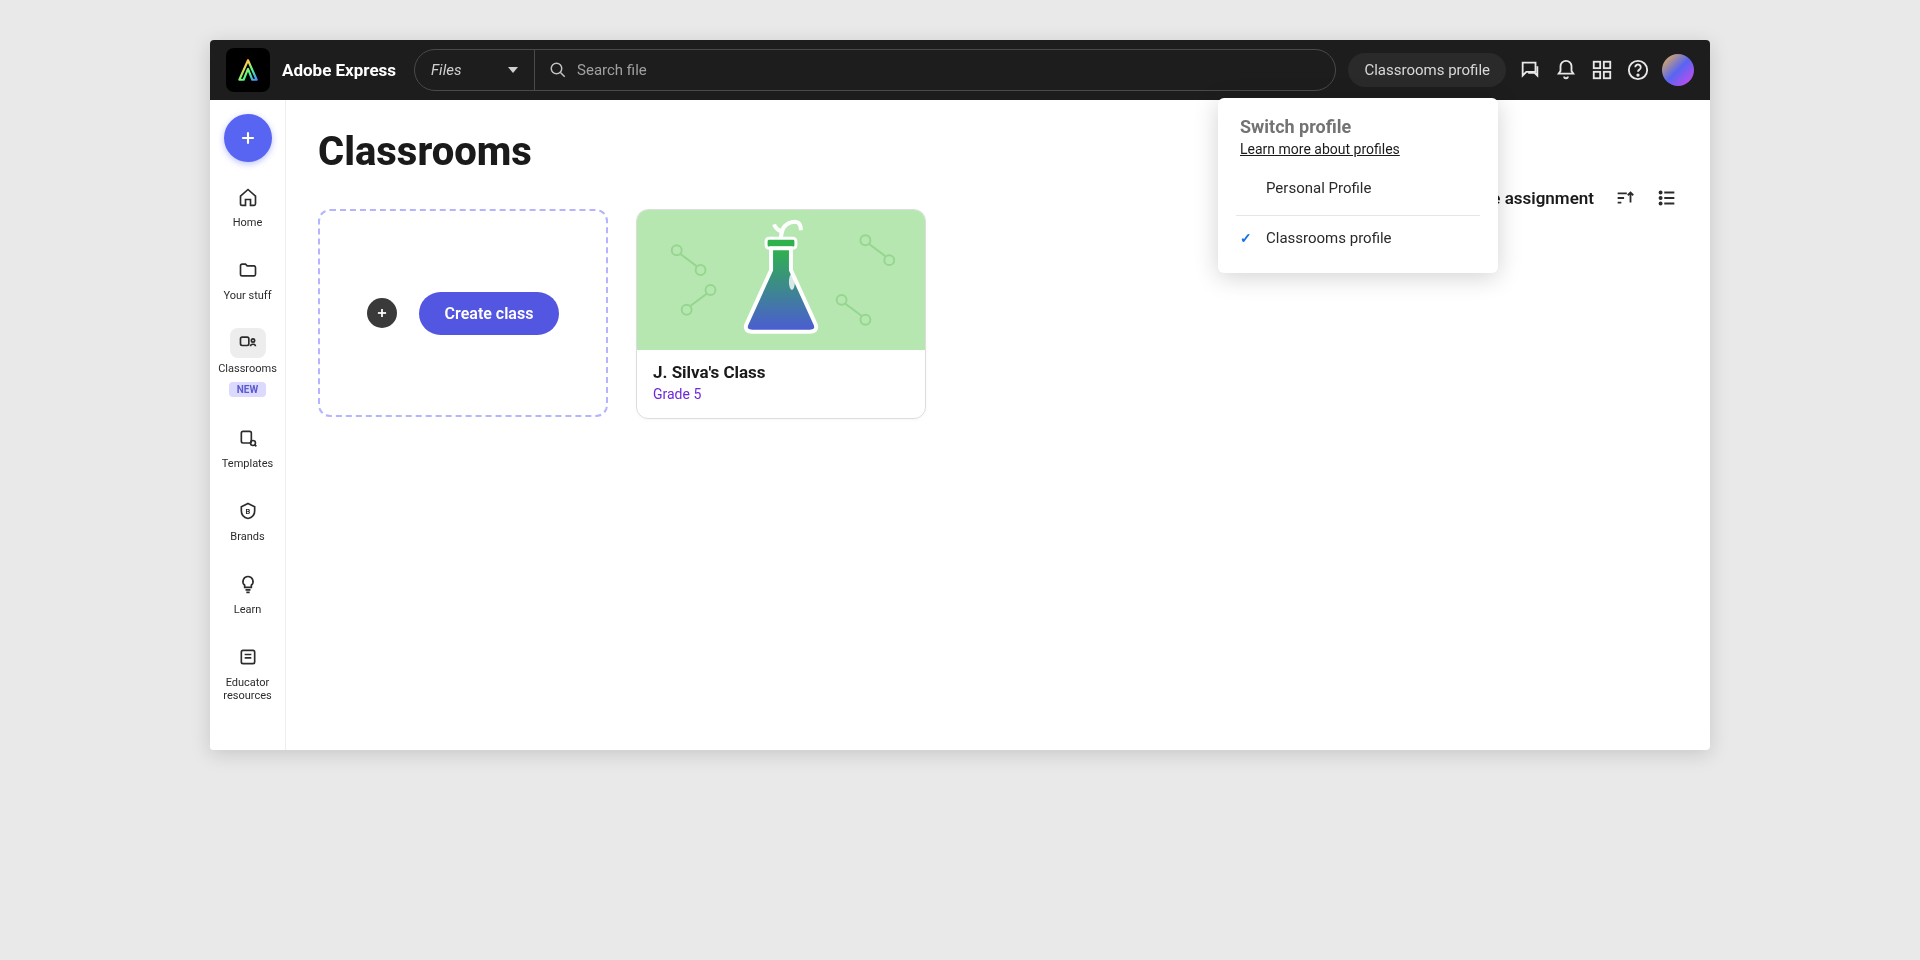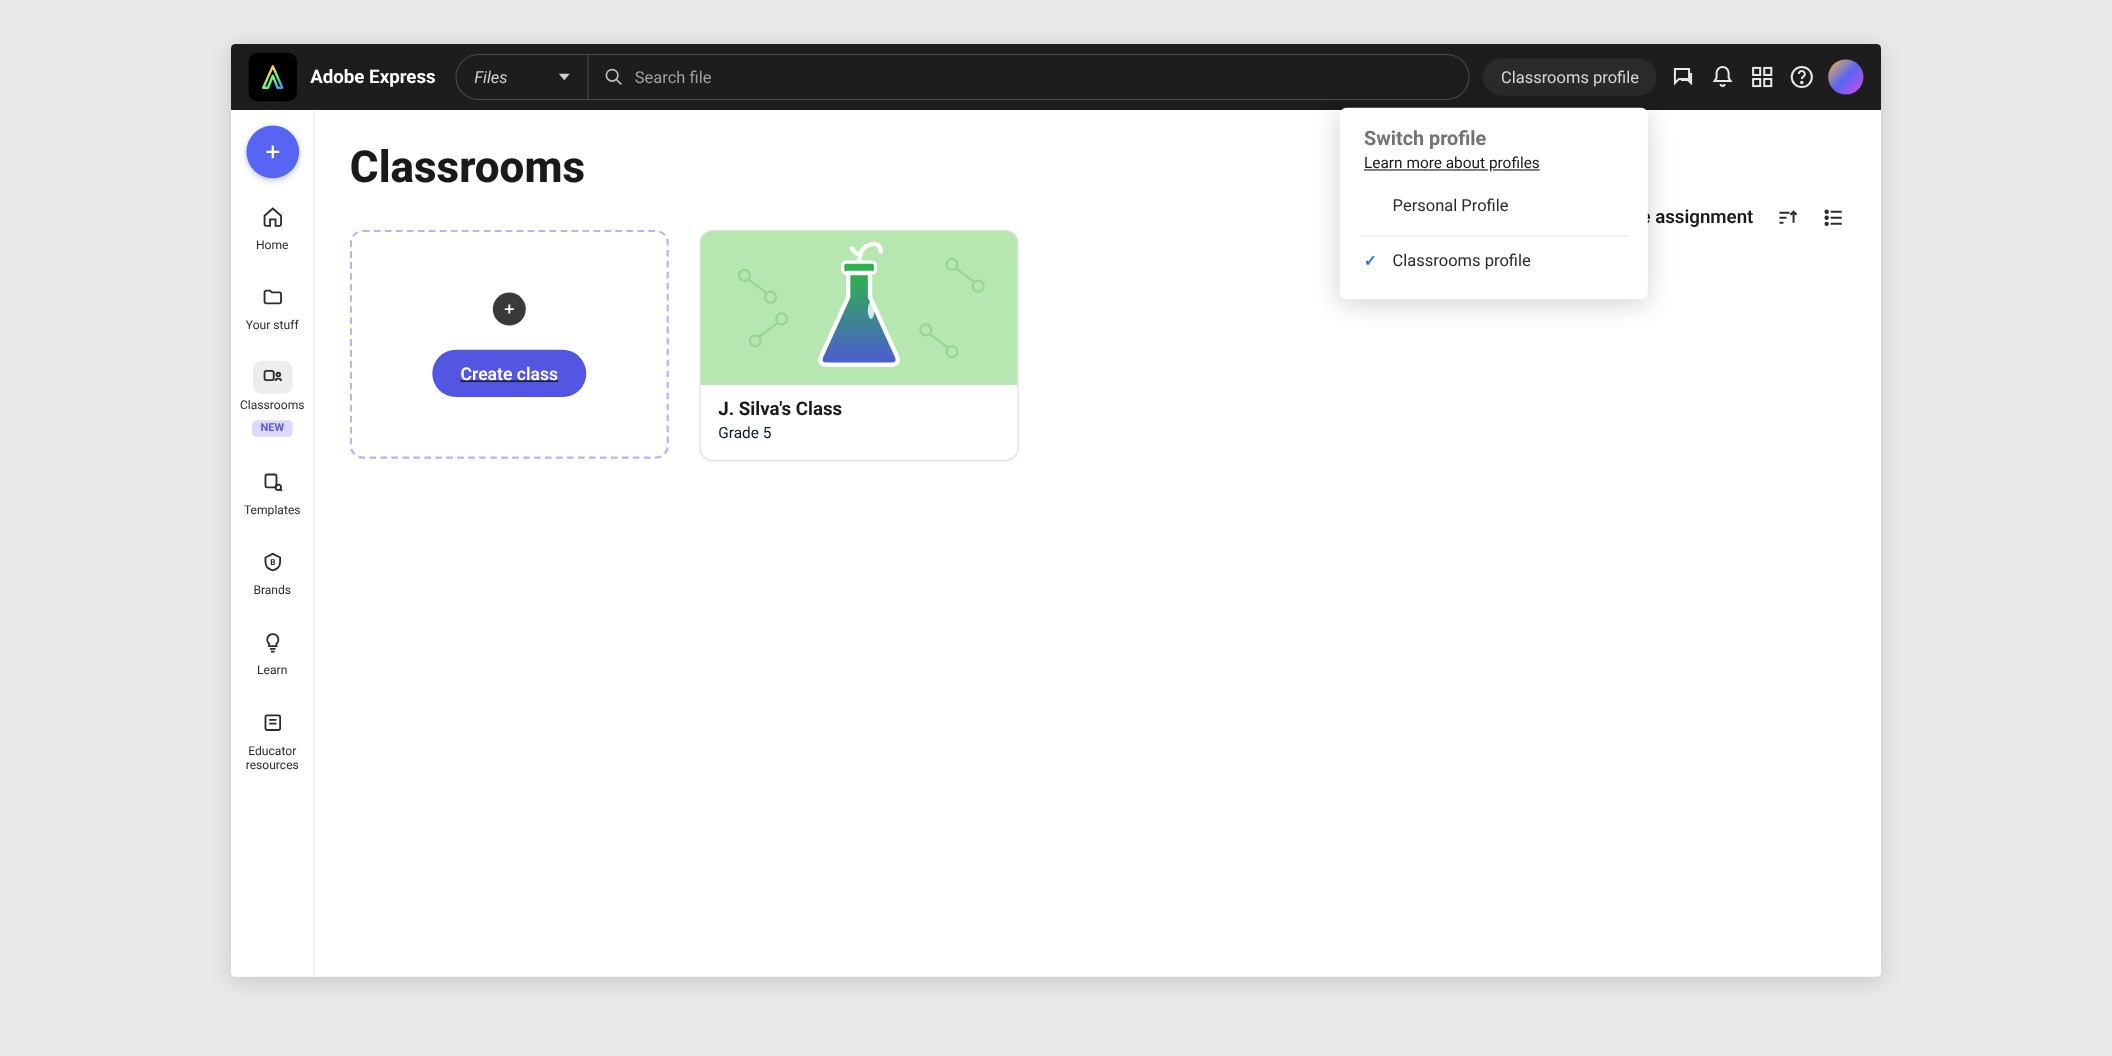--- a/index.html
+++ b/index.html
@@ -1,17 +1,17 @@
 <!DOCTYPE html>
 <html><head>
 <meta charset="utf-8">
 <style>
   * { box-sizing: border-box; margin: 0; padding: 0; font-family: -apple-system, BlinkMacSystemFont, "Segoe UI", Roboto, Helvetica, Arial, sans-serif; }
   body { background: #e9e9e9; display:flex; justify-content:center; align-items:flex-start; padding:40px; }
-  .app-window { width:1500px; height:848px; background:#fff; border-radius:4px; box-shadow:0 4px 20px rgba(0,0,0,0.15); overflow:hidden; display:flex; flex-direction:column; position:relative; }
+  .app-window { width:1500px; height:710px; background:#fff; border-radius:4px; box-shadow:0 4px 20px rgba(0,0,0,0.15); overflow:hidden; display:flex; flex-direction:column; position:relative; }
   
   .topbar { background:#1d1d1d; height:60px; display:flex; align-items:center; padding:0 16px; gap:12px; color:#fff; }
   .logo-box { width:44px; height:44px; background:#000; border-radius:8px; display:flex; align-items:center; justify-content:center; }
   .app-title { font-size:17px; font-weight:700; margin-right:6px; white-space:nowrap;}
   .search-group { display:flex; align-items:center; flex:1; background:#1d1d1d; border:1px solid #4a4a4a; border-radius:26px; height:42px; overflow:hidden; }
   .files-dropdown { display:flex; align-items:center; gap:8px; padding:0 16px; height:100%; border-right:1px solid #4a4a4a; color:#d0d0d0; font-size:15px; cursor:pointer; min-width:120px; justify-content:space-between;font-style:italic;}
   .chev-down { width:0;height:0;border-left:5px solid transparent;border-right:5px solid transparent;border-top:6px solid #d0d0d0;}
   .search-area { display:flex; align-items:flex-start; gap:10px; padding:0 14px; flex:1; color:#d0d0d0; }
   .search-input { background:transparent; border:none; outline:none; color:#d0d0d0; font-size:15px; flex:1; }
   .search-input::placeholder { color:#a0a0a0; }
@@ -29,28 +29,28 @@
   .nav-label { font-size:11px; color:#2c2c2c; text-align:center; line-height:1.2; }
   .new-badge { background:#dcd9ff; color:#5b5bcf; font-size:10px; font-weight:700; padding:2px 8px; border-radius:4px; margin-top:2px;}
   
   .main { flex:1; padding:28px 32px; position:relative; overflow:auto; }
   .page-title { font-size:40px; font-weight:800; color:#1a1a1a; }
   .toolbar-row { display:flex; align-items:center; justify-content:flex-end; gap:20px; margin-top:12px; }
   .create-assignment-link { font-size:17px; font-weight:600; color:#1a1a1a; cursor:pointer; }
   .tb-icon { width:22px;height:22px;color:#2c2c2c;cursor:pointer;}
   .section-title { font-size:20px; font-weight:700; margin-top:28px; margin-bottom:18px; color:#1a1a1a; }
   .classes-row { display:flex; gap:28px; }
-  .create-class-card { width:290px; height:208px; border:2px dashed #b4b4ff; border-radius:12px; display:flex; flex-direction:column; align-items:center; justify-content:center; gap:22px; cursor:pointer;text-decoration:underline; }
+  .create-class-card { width:290px; height:208px; border:2px dashed #b4b4ff; border-radius:12px; display:flex; flex-direction:row; align-items:center; justify-content:center; gap:22px; cursor:pointer; }
   .plus-circle { width:30px;height:30px;border-radius:50%;background:#3a3a3a;color:#fff;display:flex;align-items:center;justify-content:center; }
   .create-class-btn { background:#5256e0; color:#fff; border:none; border-radius:22px; padding:12px 26px; font-size:16px; font-weight:600; cursor:pointer; }
   .class-card { width:290px; border:1px solid #ddd; border-radius:12px; overflow:hidden; cursor:pointer; box-shadow:0 1px 3px rgba(0,0,0,0.04);}
   .class-thumb { height:140px; background:#b7e7b1; display:flex; align-items:center; justify-content:center; position:relative; }
   .class-info { padding:12px 16px 16px; }
   .class-name { font-size:17px; font-weight:700; color:#1a1a1a; }
-  .class-sub { font-size:14px; color:#0f172a; margin-top:4px;}
+  .class-sub { font-size:14px; color:#6d28d9; margin-top:4px;}
   
   .profile-dropdown { position:absolute; top:58px; right:212px; width:280px; background:#fff; border-radius:6px; box-shadow:0 4px 24px rgba(0,0,0,0.18); padding:18px 22px 14px; z-index:10; }
   .pd-title { font-size:18px; font-weight:700; color:#737373; }
   .pd-link { font-size:14px; color:#1a1a1a; text-decoration:underline; margin-top:4px; display:inline-block; cursor:pointer;}
   .pd-item { display:flex; align-items:center; gap:10px; padding:12px 0; font-size:15px; color:#2a2a2a; cursor:pointer; border-top:1px solid transparent;}
   .pd-sep { border-top:1px solid #e6e6e6; margin:6px -4px 0; }
   .pd-check { width:16px; color:#1673e6; font-weight:bold; font-size:14px; flex-shrink:0;}
   .pd-spacer { width:16px; flex-shrink:0; }
   
   svg { display:block; }

